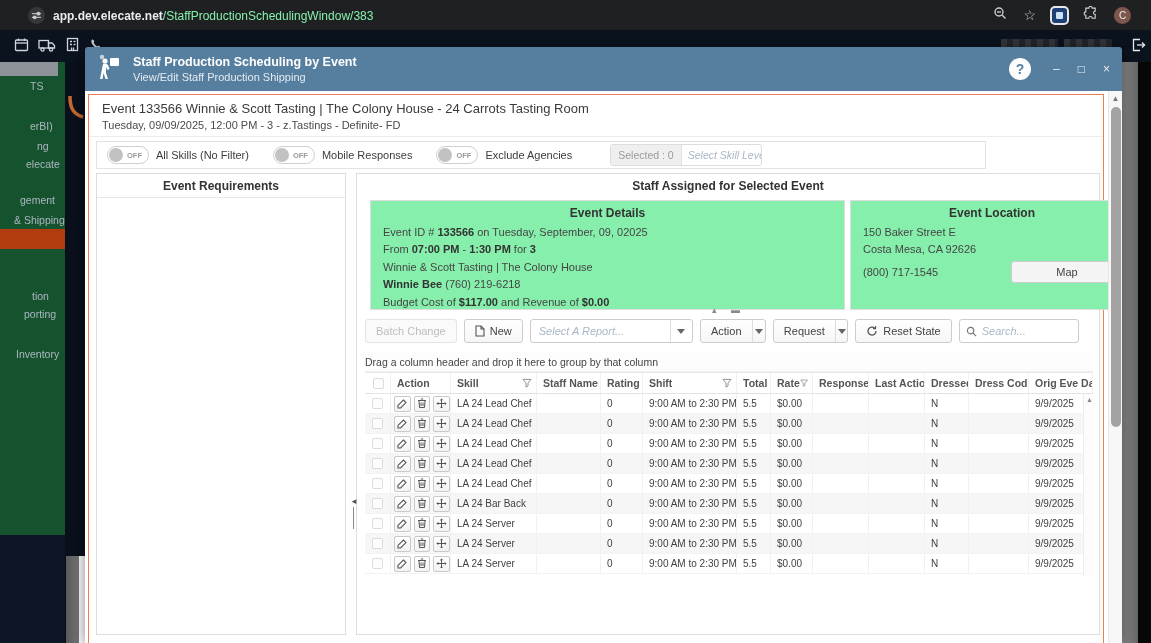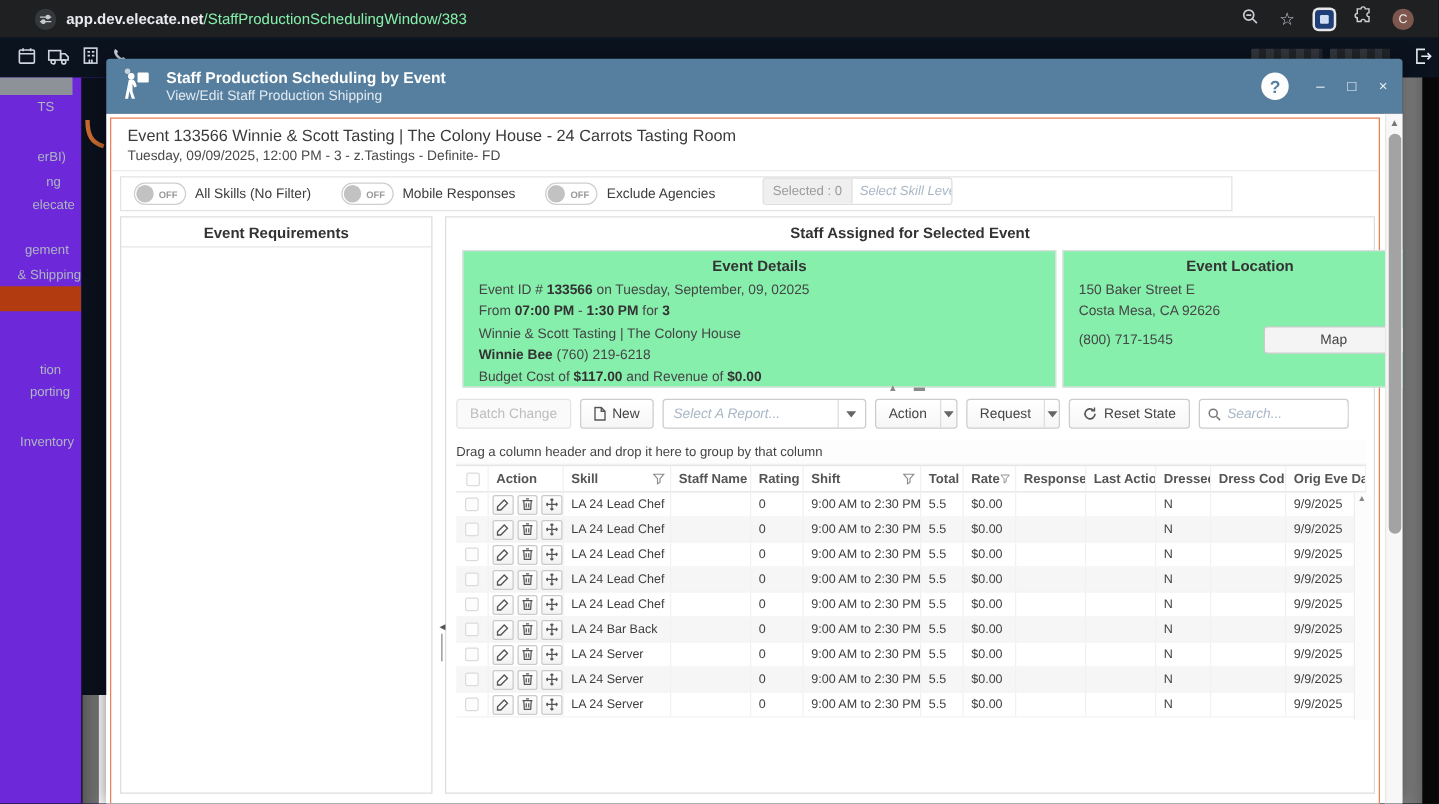--- a/index.html
+++ b/index.html
@@ -21,21 +21,21 @@
 
   
   .app-bar { position:absolute; left:0; top:30px; width:1151px; height:32px; background:#0b131f; }
   .app-icons { position:absolute; left:14px; top:7px; display:flex; gap:9px; align-items:center; }
   .redacted { position:absolute; top:9px; height:13px; background:repeating-linear-gradient(90deg,#33373d 0 6px,#22252a 6px 12px); border-radius:1px; }
   .red-a { left:1001px; width:57px; }
   .red-b { left:1064px; width:48px; }
   .exit-ic { position:absolute; left:1131px; top:8px; }
 
   
-  .sidebar { position:absolute; left:0; top:62px; width:88px; height:581px; background:#6d28d9; }
+  .sidebar { position:absolute; left:0; top:62px; width:88px; height:473px; background:#14532d; }
   .side-logo { position:absolute; left:0; top:0px; width:58px; height:14px; background:#8d9299; }
   .frag { position:absolute; color:#aeb6c2; font-size:10.5px; white-space:nowrap; }
   .side-selected { position:absolute; left:0; top:167px; width:65px; height:20px; background:#b23c10; }
   .gap-dark { position:absolute; left:65px; top:0; width:23px; height:581px; background:#0a111c; }
   .page-scroll { position:absolute; left:66px; top:494px; width:13px; height:87px; background:linear-gradient(90deg,#5a5a5a,#777); }
   .page-white { position:absolute; left:79px; top:494px; width:9px; height:87px; background:#fff; }
   .orange-arc { position:absolute; left:67px; top:32px; }
 
   
   .browser-scroll { position:absolute; left:1122px; top:62px; width:16px; height:581px; background:linear-gradient(90deg,#8f8f8f,#666); }
@@ -54,21 +54,21 @@
   .modal-scroll { position:absolute; left:1023px; top:0; width:14px; height:552px; background:#f7f7f7; border-left:1px solid #e8e8e8; }
   .modal-scroll .up { display:block; text-align:center; color:#777; font-size:8px; padding-top:3px; }
   .modal-scroll .thumb { position:absolute; left:2px; top:16px; width:10px; height:320px; background:#a3a3a3; border-radius:5px; }
 
   .obox { position:absolute; left:3px; top:3px; width:1016px; height:600px; border:1px solid #ee7f53; background:#fff; }
 
   .title-block { height:42px; padding:6px 13px; border-bottom:1px solid #ececec; }
   .ev-title { font-size:13px; color:#3a3a3a; }
   .ev-sub { font-size:11px; color:#4a4a4a; margin-top:3px; }
 
-  .toggle-bar { position:absolute; left:7px; top:46px; width:890px; height:28px; border:1px solid #e3e3e3; display:flex; gap:24px; padding-left:10px; }
+  .toggle-bar { position:absolute; left:7px; top:46px; width:890px; height:28px; border:1px solid #e3e3e3; display:flex; align-items:center; gap:24px; padding-left:10px; }
   .toggle { display:flex; align-items:center; gap:7px; }
   .switch { width:42px; height:18px; border:1px solid #cfcfcf; border-radius:10px; background:#fff; position:relative; }
   .switch .knob { position:absolute; left:1px; top:1px; width:14px; height:14px; border-radius:50%; background:#c2c2c2; }
   .switch .st { position:absolute; right:6px; top:4px; font-size:7.5px; font-weight:bold; color:#9a9a9a; }
   .toggle .lbl { font-size:11px; color:#3c3c3c; }
   .skill-combo { margin-left:14px; width:152px; height:22px; border:1px solid #ddd; border-radius:3px; display:flex; align-items:center; overflow:hidden; }
   .sel-chip { background:#efefef; color:#9a9a9a; font-size:10.5px; padding:4px 7px; border-right:1px solid #e2e2e2; white-space:nowrap; }
   .skill-ph { font-size:10.5px; font-style:italic; color:#a9b7c6; padding-left:6px; white-space:nowrap; }
 
   .panel { position:absolute; border:1px solid #ddd; background:#fff; }

